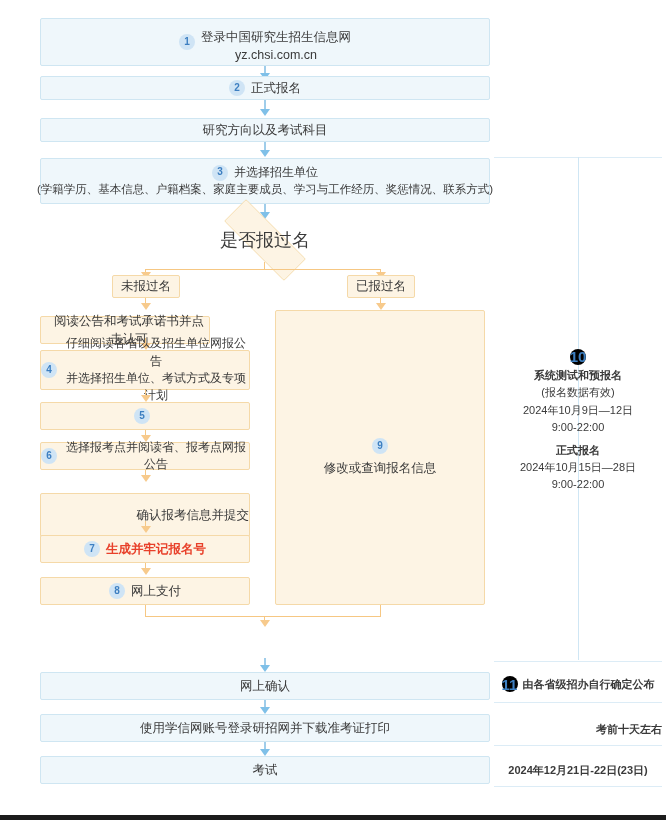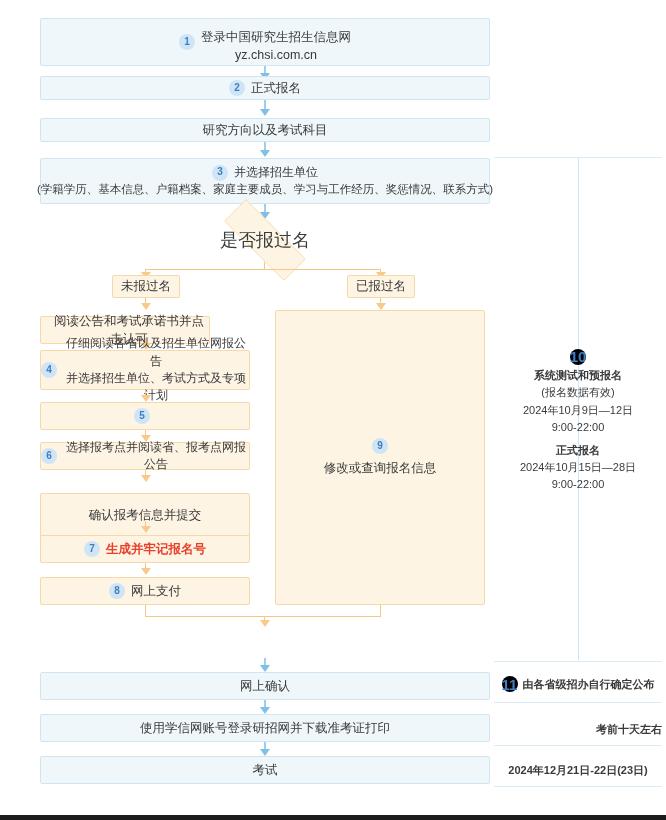--- a/index.html
+++ b/index.html
@@ -267,21 +267,21 @@
 
   <div class="node orange-box" style="left:40px; top:442px; width:210px; height:28px;">
     <div class="label-row">
       <span class="badge">6</span>
       <span style="font-size:12px;">选择报考点并阅读省、报考点网报公告</span>
     </div>
   </div>
   <div class="vline orange" style="left:145px; top:470px; width:1px; height:8px;"></div>
   <div class="arrow orange" style="left:141px; top:475px;"></div>
 
-  <div class="node orange-box" style="left:40px; top:493px; width:210px; height:44px;">
+  <div class="node orange-box" style="left:40px; top:493px; width:210px; height:44px;justify-content:flex-end;">
     <span>确认报考信息并提交</span>
   </div>
   <div class="vline orange" style="left:145px; top:521px; width:1px; height:8px;"></div>
   <div class="arrow orange" style="left:141px; top:526px;"></div>
 
   <div class="node orange-box" style="left:40px; top:535px; width:210px; height:28px;">
     <div class="label-row">
       <span class="badge">7</span>
       <span class="red-text">生成并牢记报名号</span>
     </div>

